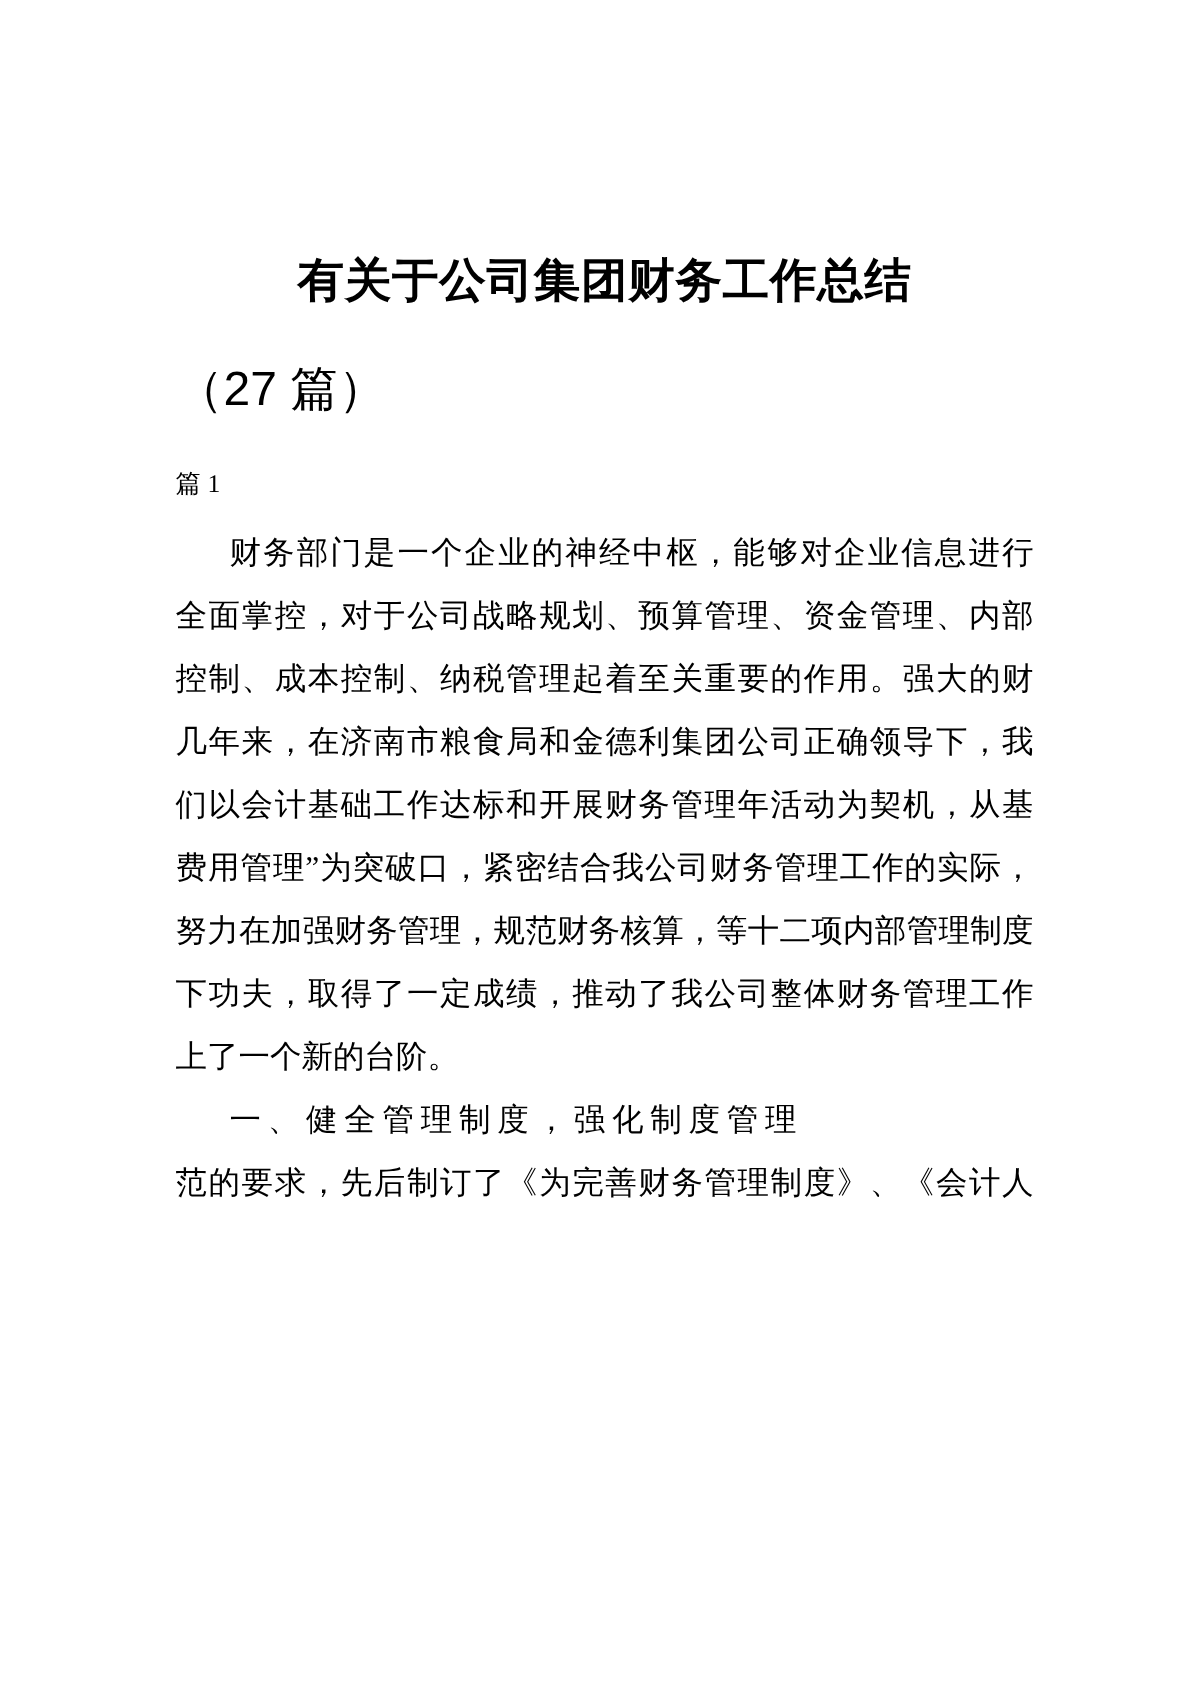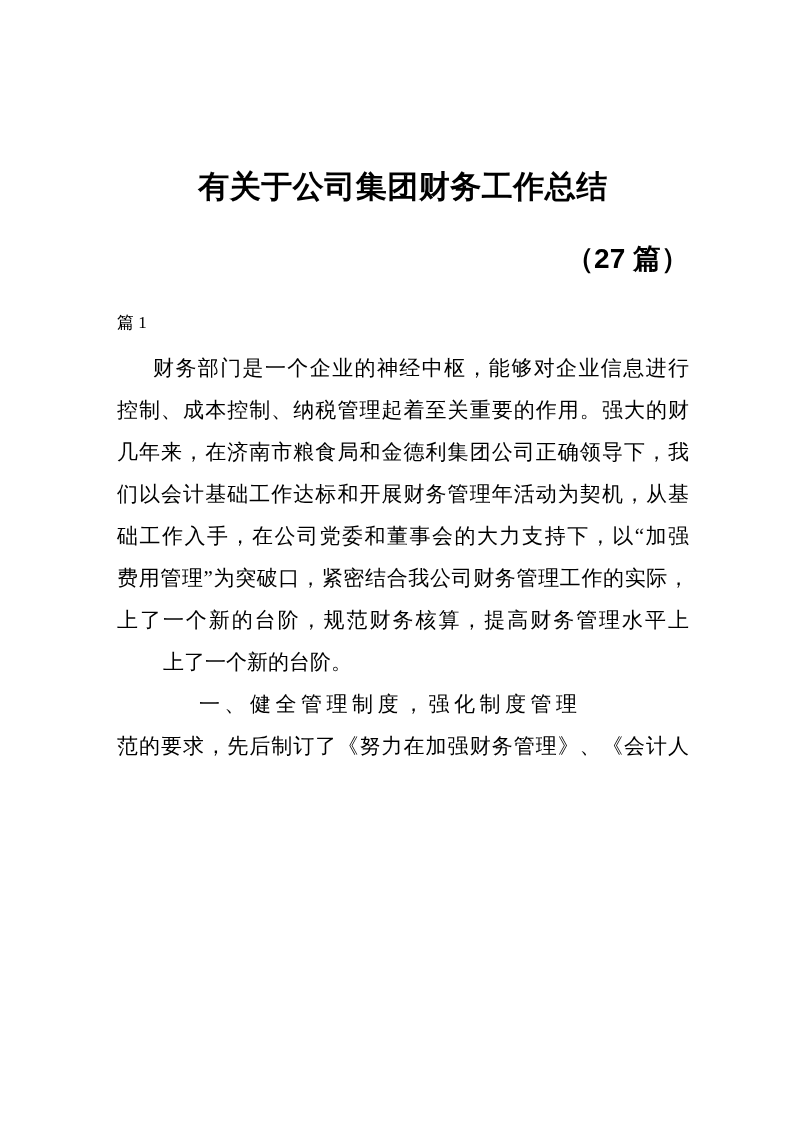--- a/index.html
+++ b/index.html
@@ -27,24 +27,24 @@
     font-size: 31px;
     font-weight: bold;
     line-height: 42px;
     text-align: center;
     letter-spacing: 0.5px;
   }
   .doc-subtitle {
     margin: 0;
     margin-top: 30px;
     font-family: "Liberation Sans", "DejaVu Sans", sans-serif;
-    font-size: 28px;
-    font-weight: bold;
+    font-size: 32px;
+    font-weight: normal;
     line-height: 42px;
-    text-align: right;
+    text-align: left;
   }
   .section-label {
     margin: 0;
     margin-top: 22px;
     font-size: 17px;
     line-height: 42px;
     text-align: left;
   }
   .doc-body {
     margin-top: 3px;
@@ -53,44 +53,44 @@
     font-size: 21px;
     line-height: 42px;
     text-align: justify;
     text-align-last: justify;
     text-justify: inter-character;
     white-space: nowrap;
   }
   .line.left {
     text-align: left;
     text-align-last: left;
-    margin-left: 46px;
   }
   .line.indent {
     text-indent: 36px;
   }
   .line.spaced {
     letter-spacing: 4.5px;
   }
 </style>
 </head>
 <body>
 
 <div class="page">
   <div class="content">
     <h1 class="doc-title">有关于公司集团财务工作总结</h1>
     <h2 class="doc-subtitle">（27 篇）</h2>
     <div class="section-label">篇 1</div>
     <div class="doc-body">
 
     <div class="line indent">财务部门是一个企业的神经中枢，能够对企业信息进行</div>
+        <div class="line">全面掌控，对于公司战略规划、预算管理、资金管理、内部</div>
         <div class="line">控制、成本控制、纳税管理起着至关重要的作用。强大的财</div>
         <div class="line">几年来，在济南市粮食局和金德利集团公司正确领导下，我</div>
         <div class="line">们以会计基础工作达标和开展财务管理年活动为契机，从基</div>
-        <div class="line">础工作入手，在公司党委和董事会的大力支持下，以“加强</div>
         <div class="line">费用管理”为突破口，紧密结合我公司财务管理工作的实际，</div>
-        <div class="line">上了一个新的台阶，规范财务核算，提高财务管理水平上</div>
+        <div class="line">努力在加强财务管理，规范财务核算，等十二项内部管理制度</div>
+        <div class="line">下功夫，取得了一定成绩，推动了我公司整体财务管理工作</div>
         <div class="line left">上了一个新的台阶。</div>
         <div class="line indent left spaced">一、健全管理制度，强化制度管理</div>
-        <div class="line">范的要求，先后制订了《努力在加强财务管理》、《会计人</div>
+        <div class="line">范的要求，先后制订了《为完善财务管理制度》、《会计人</div>
       </div>
   </div>
 </div>
 
 </body></html>

